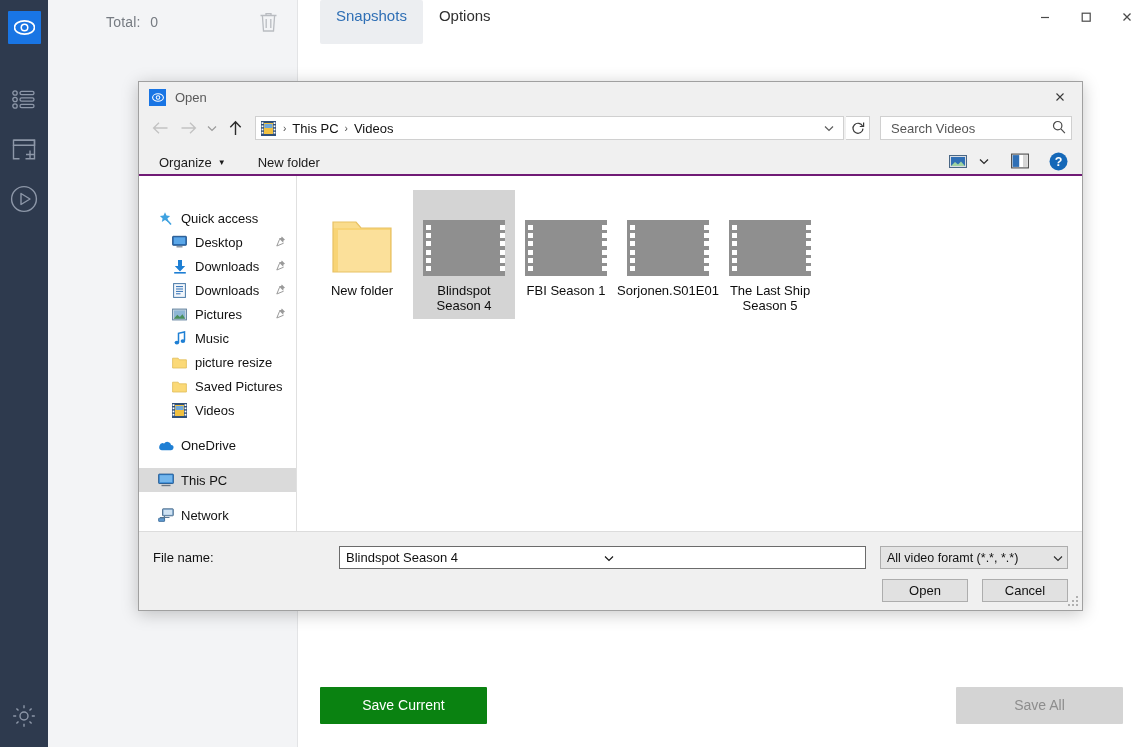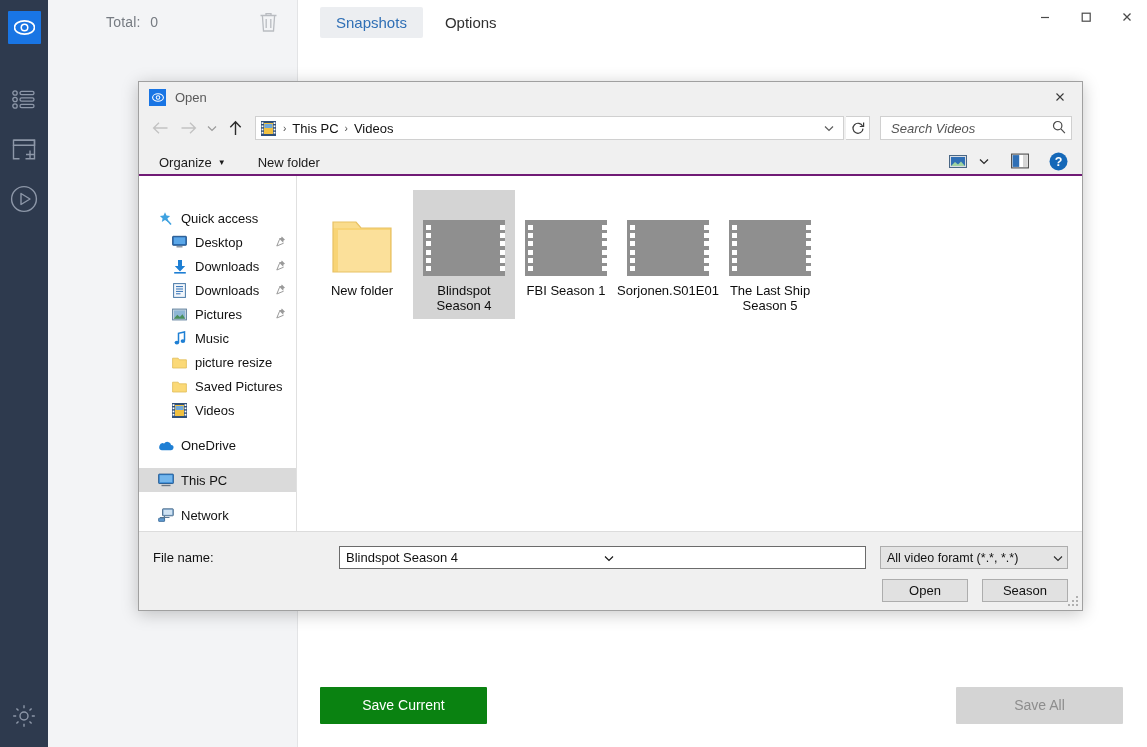--- a/index.html
+++ b/index.html
@@ -44,21 +44,21 @@
   .trash-btn { color:#b9bcc1; cursor:pointer; display:flex; }
 
   .app-main { flex:1; background:#ffffff; position:relative; display:flex; flex-direction:column; }
 
   .win-controls {
     position:absolute; top:0; right:0; height:34px; display:flex; z-index:6;
   }
   .win-btn { width:41px; height:34px; display:flex; align-items:center; justify-content:center;
     color:#4a4a4a; cursor:pointer; }
 
-  .tabs { display:flex; align-items:center; height:44px; padding-left:22px; gap:6px; }
+  .tabs { display:flex; height:44px; padding-left:22px; }
   .tab {
     padding:7px 16px; font-size:15px; color:#303030; cursor:pointer; border-radius:2px;
   }
   .tab.active { background:#eceef1; color:#2f6fb5; }
 
   .main-body { flex:1; position:relative; }
 
   .bottom-bar { height:74px; display:flex; align-items:center;
     padding:0 24px 10px 22px; justify-content:space-between; }
   .btn-save-current {
@@ -100,21 +100,21 @@
   .crumb-sep { color:#4a4a4a; font-size:10px; padding:0 3px; }
   .addr-caret { margin-left:auto; color:#5c5c5c; font-size:10px; cursor:pointer; padding:0 5px; }
   .refresh-btn { width:24px; height:24px; border:1px solid #d0d0d0; border-left:none;
     background:#fff; display:flex; align-items:center; justify-content:center;
     color:#3a3a3a; cursor:pointer; }
   .searchbox {
     width:192px; height:24px; background:#fff; border:1px solid #d0d0d0;
     margin-left:8px; display:flex; align-items:center; padding:0 5px 0 8px;
   }
   .searchbox input { border:none; outline:none; flex:1; font-family:inherit;
-    font-size:13px; color:#111; background:transparent; min-width:0;font-style:italic; }
+    font-size:13px; color:#111; background:transparent; min-width:0; }
   .searchbox input::placeholder { color:#555; }
 
   .dlg-toolbar { height:32px; display:flex; align-items:flex-end; padding:0 10px 0 12px;
     border-bottom:2px solid #701a75; }
   .tb-item { font-size:13px; color:#1a1a1a; padding:4px 8px; cursor:pointer;
     display:flex; align-items:center; gap:6px; }
   .tb-right { margin-left:auto; display:flex; align-items:center; gap:2px; }
   .tb-icon { width:28px; height:26px; display:flex; align-items:center;
     justify-content:center; cursor:pointer; }
 
@@ -741,21 +741,21 @@
         <span style="flex:1;">All video foramt (*.*, *.*)</span>
         <span>
           <svg width="10" height="7" viewBox="0 0 10 7">
               <path d="M1 1.5L5 5.4 9 1.5" fill="none" stroke="#2b2b2b" stroke-width="1.1"></path>
             </svg>
         </span>
       </div>
     </div>
     <div class="btn-row">
       <button class="dlg-btn">Open</button>
-      <button class="dlg-btn">Season</button>
+      <button class="dlg-btn">Cancel</button>
     </div>
     <div class="grip">
       <i style="left:8px;top:0;"></i>
         <i style="left:4px;top:4px;"></i>
         <i style="left:8px;top:4px;"></i>
         <i style="left:0;top:8px;"></i>
         <i style="left:4px;top:8px;"></i>
         <i style="left:8px;top:8px;"></i>
     </div>
   </div>

